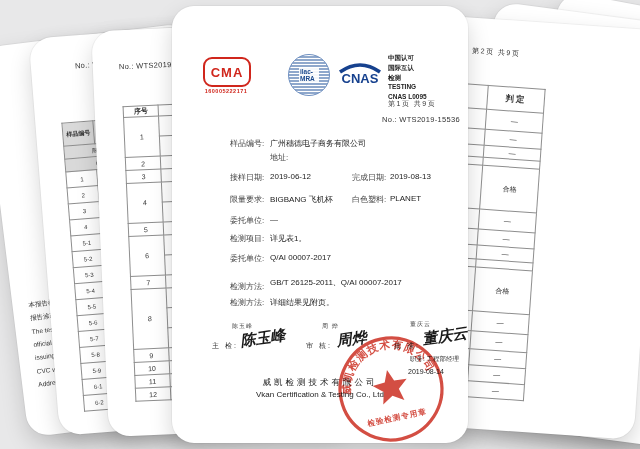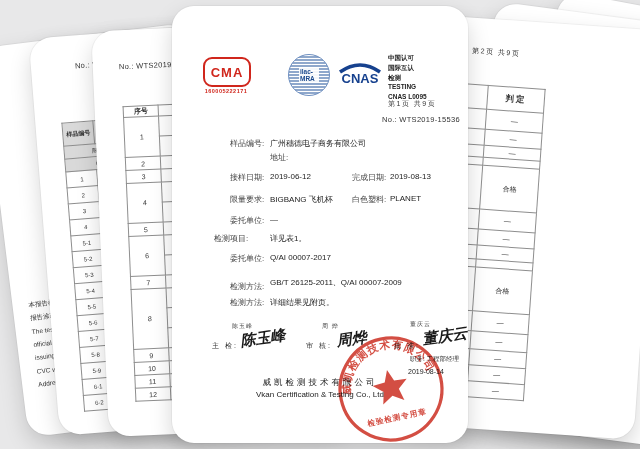--- a/index.html
+++ b/index.html
@@ -474,28 +474,28 @@
     <span class="t field" style="left:218px;top:166px">2019-08-13</span>
 
     <span class="t field lbl" style="left:58px;top:188px">限量要求:</span>
     <span class="t field" style="left:98px;top:188px">BIGBANG 飞机杯</span>
     <span class="t field lbl" style="left:180px;top:188px">白色塑料:</span>
     <span class="t field" style="left:218px;top:188px">PLANET</span>
 
     <span class="t field lbl" style="left:58px;top:209px">委托单位:</span>
     <span class="t field" style="left:98px;top:209px">—</span>
 
-    <span class="t field lbl" style="left:42px;top:227px">检测项目:</span>
+    <span class="t field lbl" style="left:58px;top:227px">检测项目:</span>
     <span class="t field" style="left:98px;top:227px">详见表1。</span>
 
     <span class="t field lbl" style="left:58px;top:247px">委托单位:</span>
     <span class="t field" style="left:98px;top:247px">Q/AI 00007-2017</span>
 
     <span class="t field lbl" style="left:58px;top:275px">检测方法:</span>
-    <span class="t field" style="left:98px;top:271px">GB/T 26125-2011、Q/AI 00007-2009</span>
+    <span class="t field" style="left:98px;top:271px">GB/T 26125-2011、Q/AI 00007-2017</span>
 
     <span class="t field lbl" style="left:58px;top:291px">检测方法:</span>
     <span class="t field" style="left:98px;top:291px">详细结果见附页。</span>
 
     <span class="t printed-name" style="left:60px;top:316px">陈玉峰</span>
     <span class="t printed-name" style="left:150px;top:316px">周 烨</span>
     <span class="t printed-name" style="left:238px;top:314px">董庆云</span>
 
     <span class="t sig-label" style="left:40px;top:335px">主  检:</span>
     <span class="t sig" style="left:70px;top:326px">陈玉峰</span>

